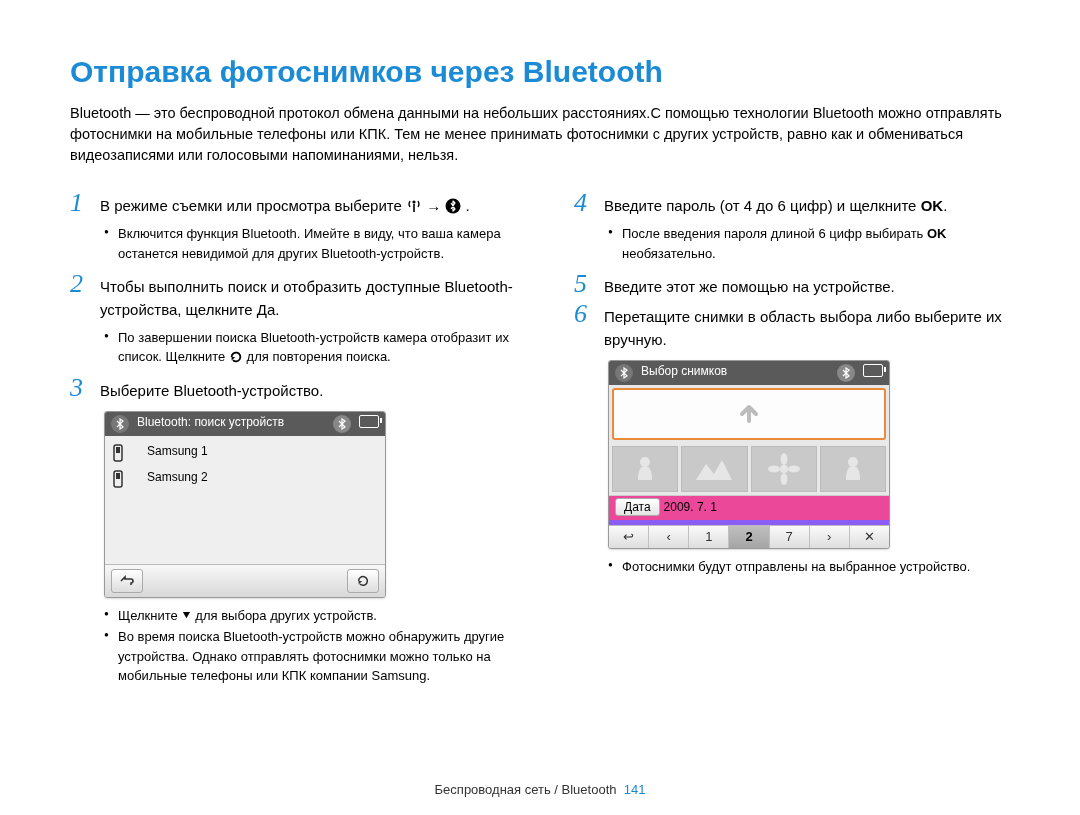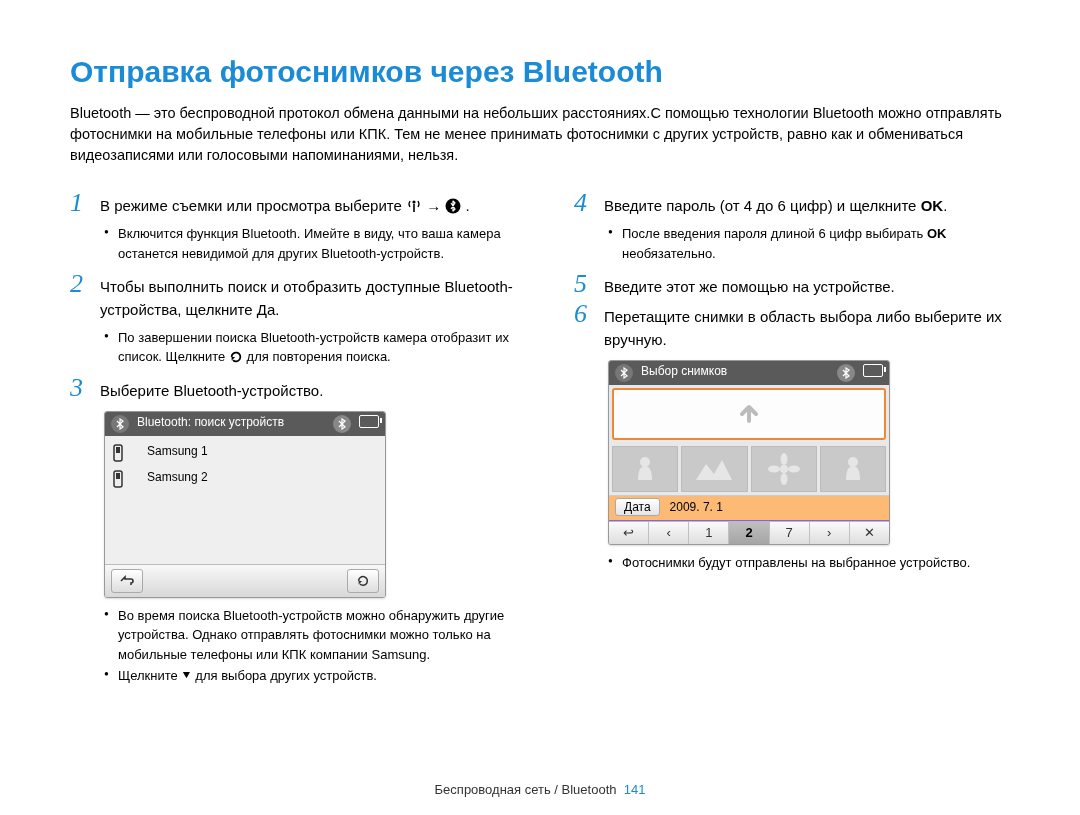--- a/index.html
+++ b/index.html
@@ -155,22 +155,22 @@
   }
   .thumb{
     flex:1 1 0; height:44px; background:#c9c9c9; border:1px solid #bbb;
     display:flex; align-items:center; justify-content:center; color:#eee;
   }
   .dropzone{
     margin:3px; height:48px; border:2px solid #e98a3a; border-radius:3px; background:#fdfdfd;
     display:flex; align-items:center; justify-content:center; color:#bbb; font-size:26px;
   }
   .date-row{
-    display:flex; align-items:center; gap:10px; padding:2px 6px 4px 6px;
-    font-size:12px; background:#fdba74; border-top:1px solid #ccc; border-bottom:1px solid #8b5cf6;
+    display:flex; align-items:center; gap:4px; padding:2px 6px 4px 6px;
+    font-size:12px; background:#ec4899; border-top:1px solid #ccc; border-bottom:5px solid #8b5cf6;
   }
   .date-btn{
     border:1px solid #aaa; border-radius:3px; padding:1px 8px;
     background:linear-gradient(#fff,#e4e4e4);
   }
   .nav-row{
     display:flex; align-items:stretch; border-top:1px solid #bbb;
   }
   .nav-row .cell{
     flex:1 1 0; height:22px; display:flex; align-items:center; justify-content:center;
@@ -293,22 +293,22 @@
           <span class="soft-btn">
             <svg width="14" height="14" viewBox="0 0 16 16">
                 <path d="M3 8 a5 5 0 1 1 1.5 3.5" stroke="#333" stroke-width="1.8" fill="none"></path>
                 <path d="M3 12 L3 8 L7 8" fill="#333"></path>
               </svg>
           </span>
         </div>
       </div>
 
       <ul class="bullets">
+        <li>Щелкните ⯆ для выбора других устройств.</li>
         <li>Во время поиска Bluetooth-устройств можно обнаружить другие устройства. Однако отправлять фотоснимки можно только на мобильные телефоны или КПК компании Samsung.</li>
-        <li>Щелкните ⯆ для выбора других устройств.</li>
       </ul>
     </div>
 
     <div class="col">
 
       <div class="step">
         <div class="step-num">4</div>
         <div class="step-body">
           <span>Введите пароль (от 4 до 6 цифр) и щелкните </span><b>OK</b><span>.</span>
         </div>

